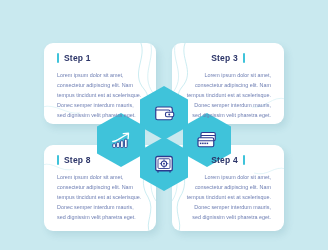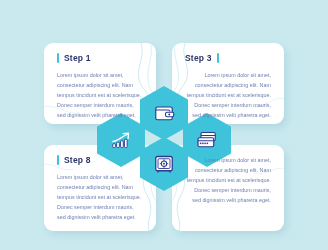--- a/index.html
+++ b/index.html
@@ -48,21 +48,21 @@
   .card-2 { left: 44px;  top: 133px; width: 112px; height: 86px; }
   .card-4 { left: 172px; top: 133px; width: 112px; height: 86px; }
 
   
   .heading {
     display: flex;
     align-items: center;
     gap: 5px;
     margin-bottom: 7px;
   }
-  .heading.right { justify-content: flex-start; }
+  .heading.right { justify-content: center; }
   .accent-bar {
     width: 2px;
     height: 10px;
     background: #3fc3da;
     border-radius: 1px;
     flex: none;
   }
   .heading-text {
     font-size: 8.5px;
     font-weight: bold;
@@ -148,20 +148,24 @@
     </div>
   </div>
 
   <div class="card card-4">
     <svg class="card-waves" viewBox="0 0 112 86" preserveAspectRatio="none">
       <path d="M12 -2 C 4 16, 20 34, 8 52 C 0 66, 12 78, 6 88" fill="none" stroke="#bfe7ee" stroke-width="0.8"></path>
       <path d="M2 4 C -2 20, 12 38, 0 56" fill="none" stroke="#cfeef3" stroke-width="0.8"></path>
       <path d="M114 24 C 102 20, 96 32, 82 28" fill="none" stroke="#dcf2f6" stroke-width="0.8"></path>
     </svg>
     <div class="card-inner">
+      <div class="heading right">
+        <span class="heading-text">Step 4</span>
+        <span class="accent-bar"></span>
+      </div>
       <p class="body-text right">Lorem ipsum dolor sit amet, consectetur adipiscing elit. Nam tempus tincidunt est at scelerisque. Donec semper interdum mauris, sed dignissim velit pharetra eget.</p>
     </div>
   </div>
 
   <div class="hex hex-top">
     <svg class="hex-icon" viewBox="0 0 32 32">
       <rect x="5" y="8" width="22" height="17" rx="2.5" fill="#ffffff" stroke="#2b3a8f" stroke-width="1.6"></rect>
       <path d="M5 12 H22 A2 2 0 0 1 24 14 V14" fill="none" stroke="#2b3a8f" stroke-width="1.4"></path>
       <rect x="18" y="15" width="11" height="6" rx="2" fill="#ffffff" stroke="#2b3a8f" stroke-width="1.5"></rect>
       <circle cx="23" cy="18" r="1.3" fill="#2b3a8f"></circle>

